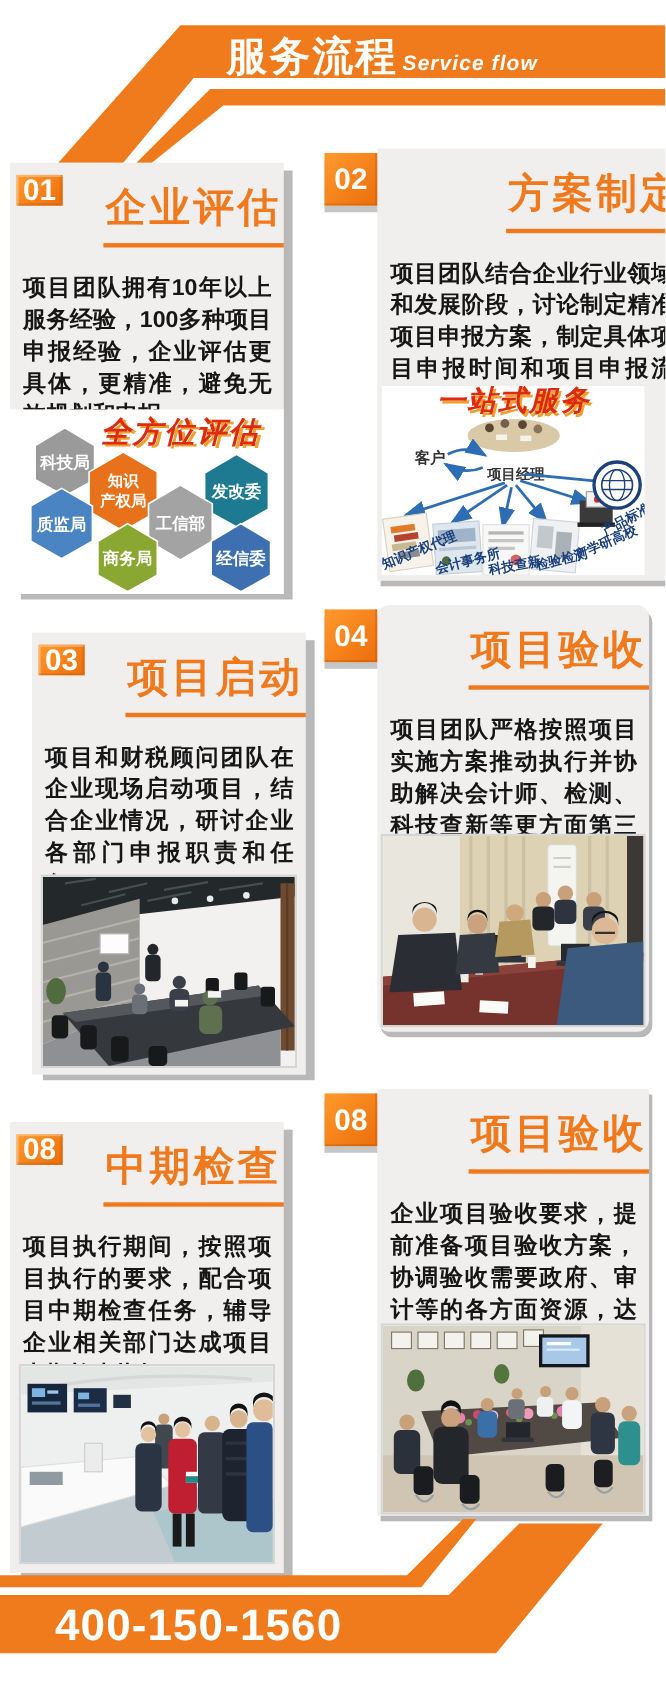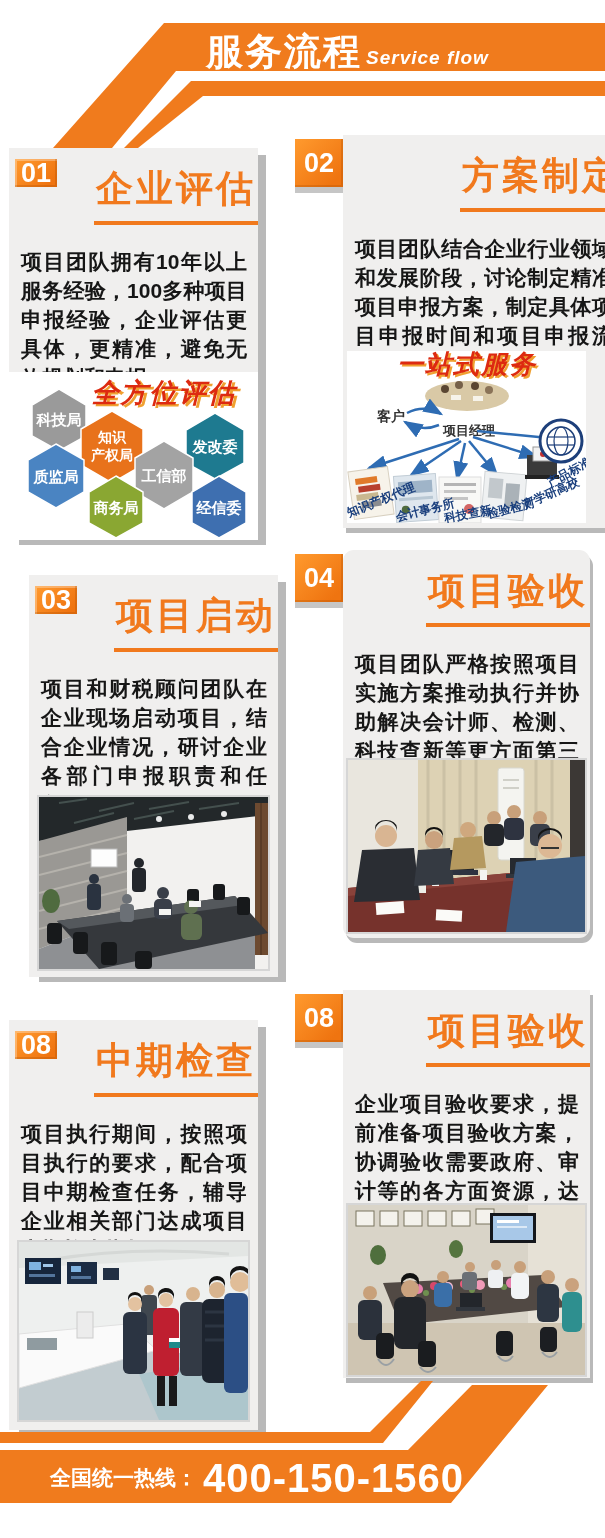--- a/index.html
+++ b/index.html
@@ -412,17 +412,16 @@
           <path d="M194,147 q8,10 15,0" stroke="#9aa0a4" stroke-width="2" fill="none"></path>
       </g>
     </svg>
   </div>
 
   <svg class="abs" style="left:0;top:1356px;" width="605" height="182" viewBox="0 0 605 182">
     <polygon points="0,76 370,76 421,25 433,25 383,87 0,87" fill="#f07b1d"></polygon>
     <polygon points="0,94 408,94 472,29 548,29 451,147 0,147" fill="#f07b1d"></polygon>
   </svg>
   <div class="abs" style="left:50px;top:1452px;height:52px;display:flex;align-items:center;gap:6px;color:#fff;">
-    <span style="font-size:21px;font-weight:bold;">全国统一热线：</span>
     <span style="font-size:40px;font-weight:bold;letter-spacing:1px;">400-150-1560</span>
   </div>
 
 </div>
 
 </body></html>

